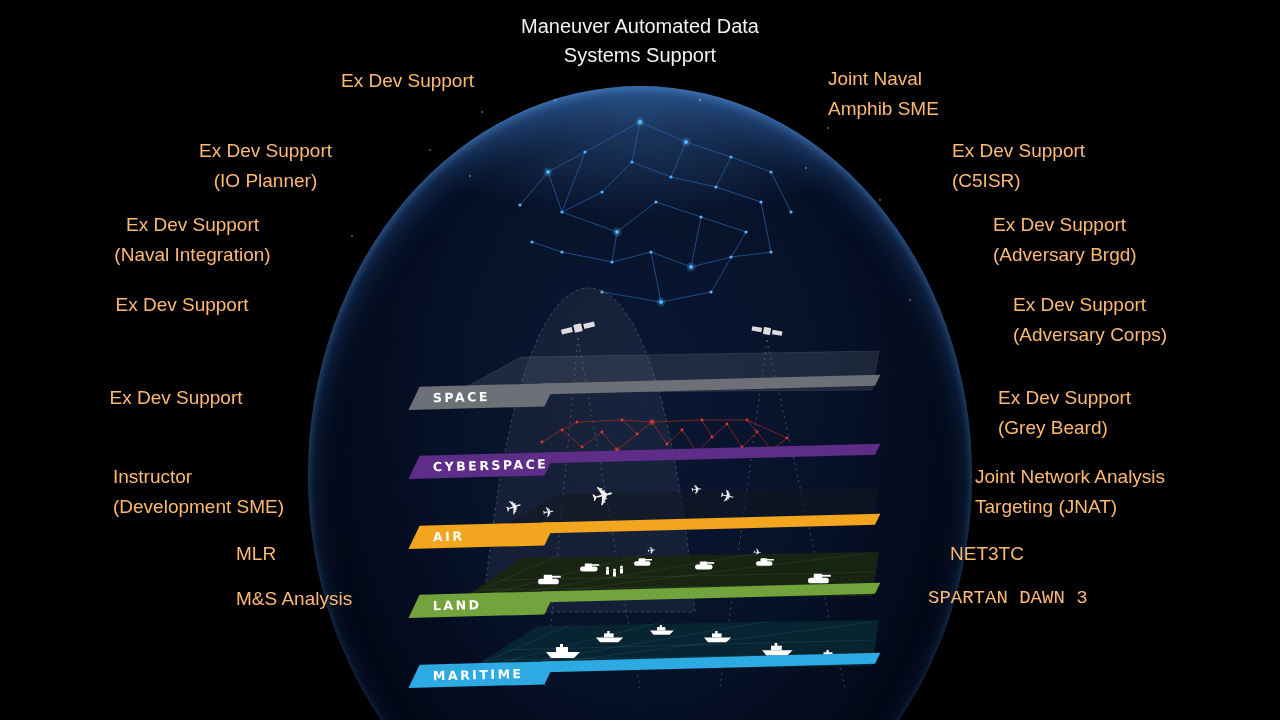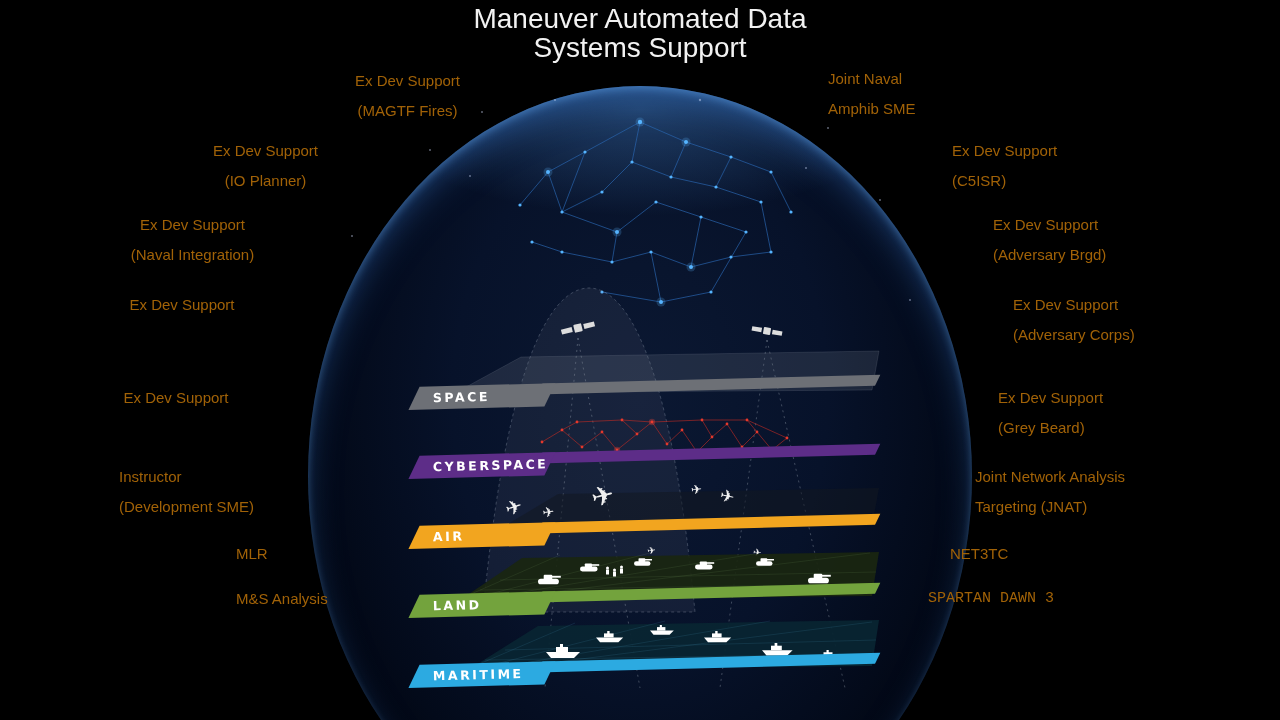--- a/index.html
+++ b/index.html
@@ -36,26 +36,26 @@
     position:absolute; left:132px; right:0; top:0; height:11px;
     transform: skewX(-27deg);
   }
   .banner .blabel {
     position:absolute; left:25px; top:4px; z-index:2;
     font-family:"DejaVu Sans", sans-serif; font-weight:bold;
     font-size:12.5px; letter-spacing:2.5px; color:#fff; white-space:nowrap;
   }
   
   .title-block {
-    position:absolute; left:440px; top:4px; width:400px; z-index:10;
-    text-align:center; font-size:28px; line-height:29px; color:#f2f2f2;
+    position:absolute; left:440px; top:12px; width:400px; z-index:10;
+    text-align:center; font-size:20px; line-height:29px; color:#f2f2f2;
   }
   .side-label {
-    position:absolute; z-index:10; font-size:15px; line-height:29.5px;
-    color:#a16207; white-space:nowrap;
+    position:absolute; z-index:10; font-size:19px; line-height:29.5px;
+    color:#fdba74; white-space:nowrap;
   }
   .side-label.center { text-align:center; }
 </style>
 </head>
 <body>
 
 <div class="stage">
 
   <div class="globe"></div>
 
@@ -273,37 +273,36 @@
     <span class="blabel">MARITIME</span>
   </div>
 
   <div class="title-block">
     <div>Maneuver Automated Data</div>
     <div>Systems Support</div>
   </div>
 
   <div class="side-label center" style="left:330px;top:66px;width:155px;">
     <div>Ex Dev Support</div>
-    <div>(MAGTF Fires)</div>
   </div>
   <div class="side-label center" style="left:188px;top:136px;width:155px;">
     <div>Ex Dev Support</div>
     <div>(IO Planner)</div>
   </div>
   <div class="side-label center" style="left:95px;top:210px;width:195px;">
     <div>Ex Dev Support</div>
     <div>(Naval Integration)</div>
   </div>
   <div class="side-label center" style="left:98px;top:290px;width:168px;">
     <div>Ex Dev Support</div>
   </div>
   <div class="side-label center" style="left:95px;top:383px;width:162px;">
     <div>Ex Dev Support</div>
   </div>
-  <div class="side-label" style="left:119px;top:462px;">
+  <div class="side-label" style="left:113px;top:462px;">
     <div>Instructor</div>
     <div>(Development SME)</div>
   </div>
   <div class="side-label" style="left:216px;top:539px;margin-left:20px;">
     <div>MLR</div>
   </div>
   <div class="side-label" style="left:236px;top:584px;">
     <div>M&amp;S Analysis</div>
   </div>
 

